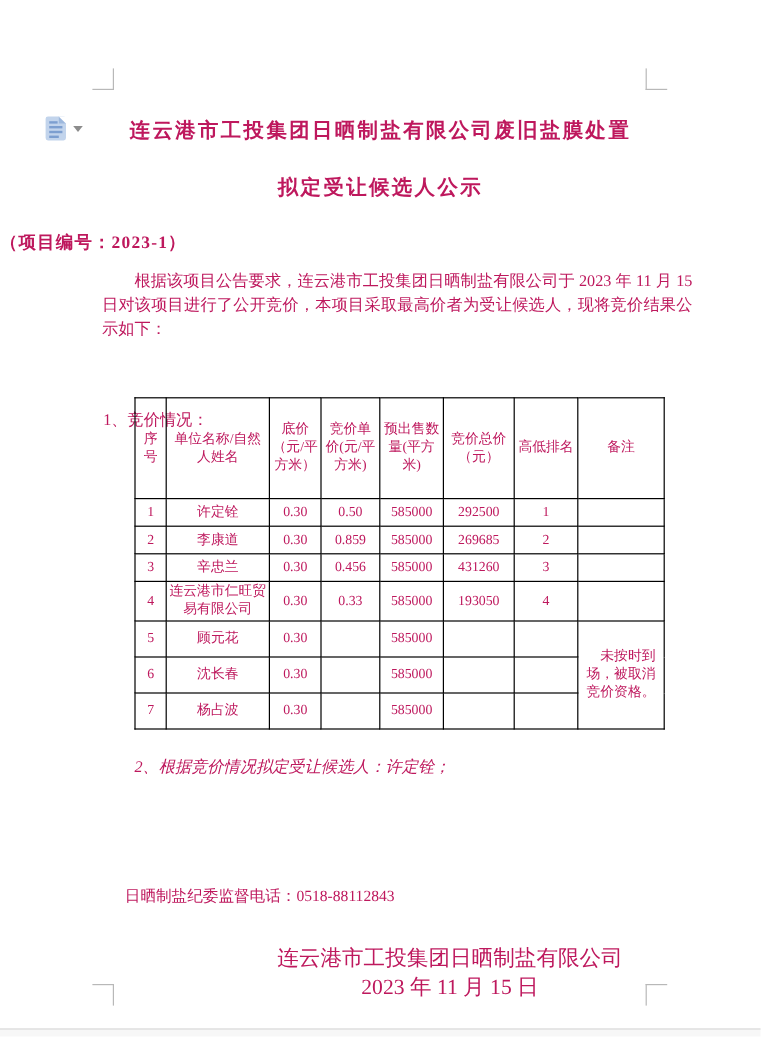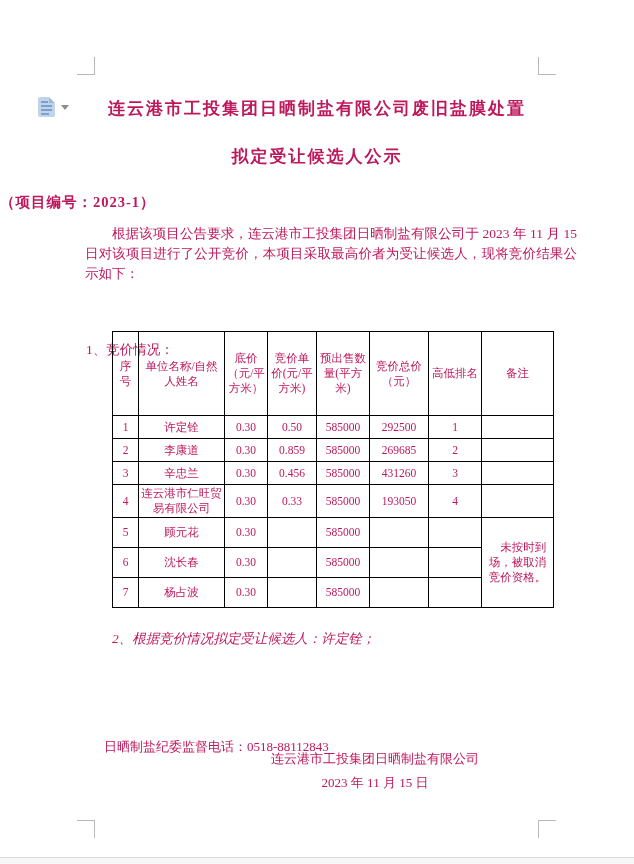--- a/index.html
+++ b/index.html
@@ -101,21 +101,21 @@
   td.name-cell { padding: 1px 6px; }
   td.remark-merged {
     text-align: left;
     text-indent: 1em;
     padding: 2px 6px;
     line-height: 17px;
   }
 
   
   .contacts { position: absolute; left: 104px; top: 721px; font-size: 13px; line-height: 20.5px; margin-top: 16px; }
-  .signature { position: absolute; left: 120px; top: 747px; width: 510px; text-align: center; font-size: 13px; line-height: 24px; }
+  .signature { position: absolute; left: 120px; top: 786px; width: 510px; text-align: center; font-size: 18px; line-height: 24px; }
 </style>
 </head>
 <body>
 
 <div class="page">
 
   <div class="crop crop-tl"></div>
   <div class="crop crop-tr"></div>
   <div class="crop crop-bl"></div>
   <div class="crop crop-br"></div>

